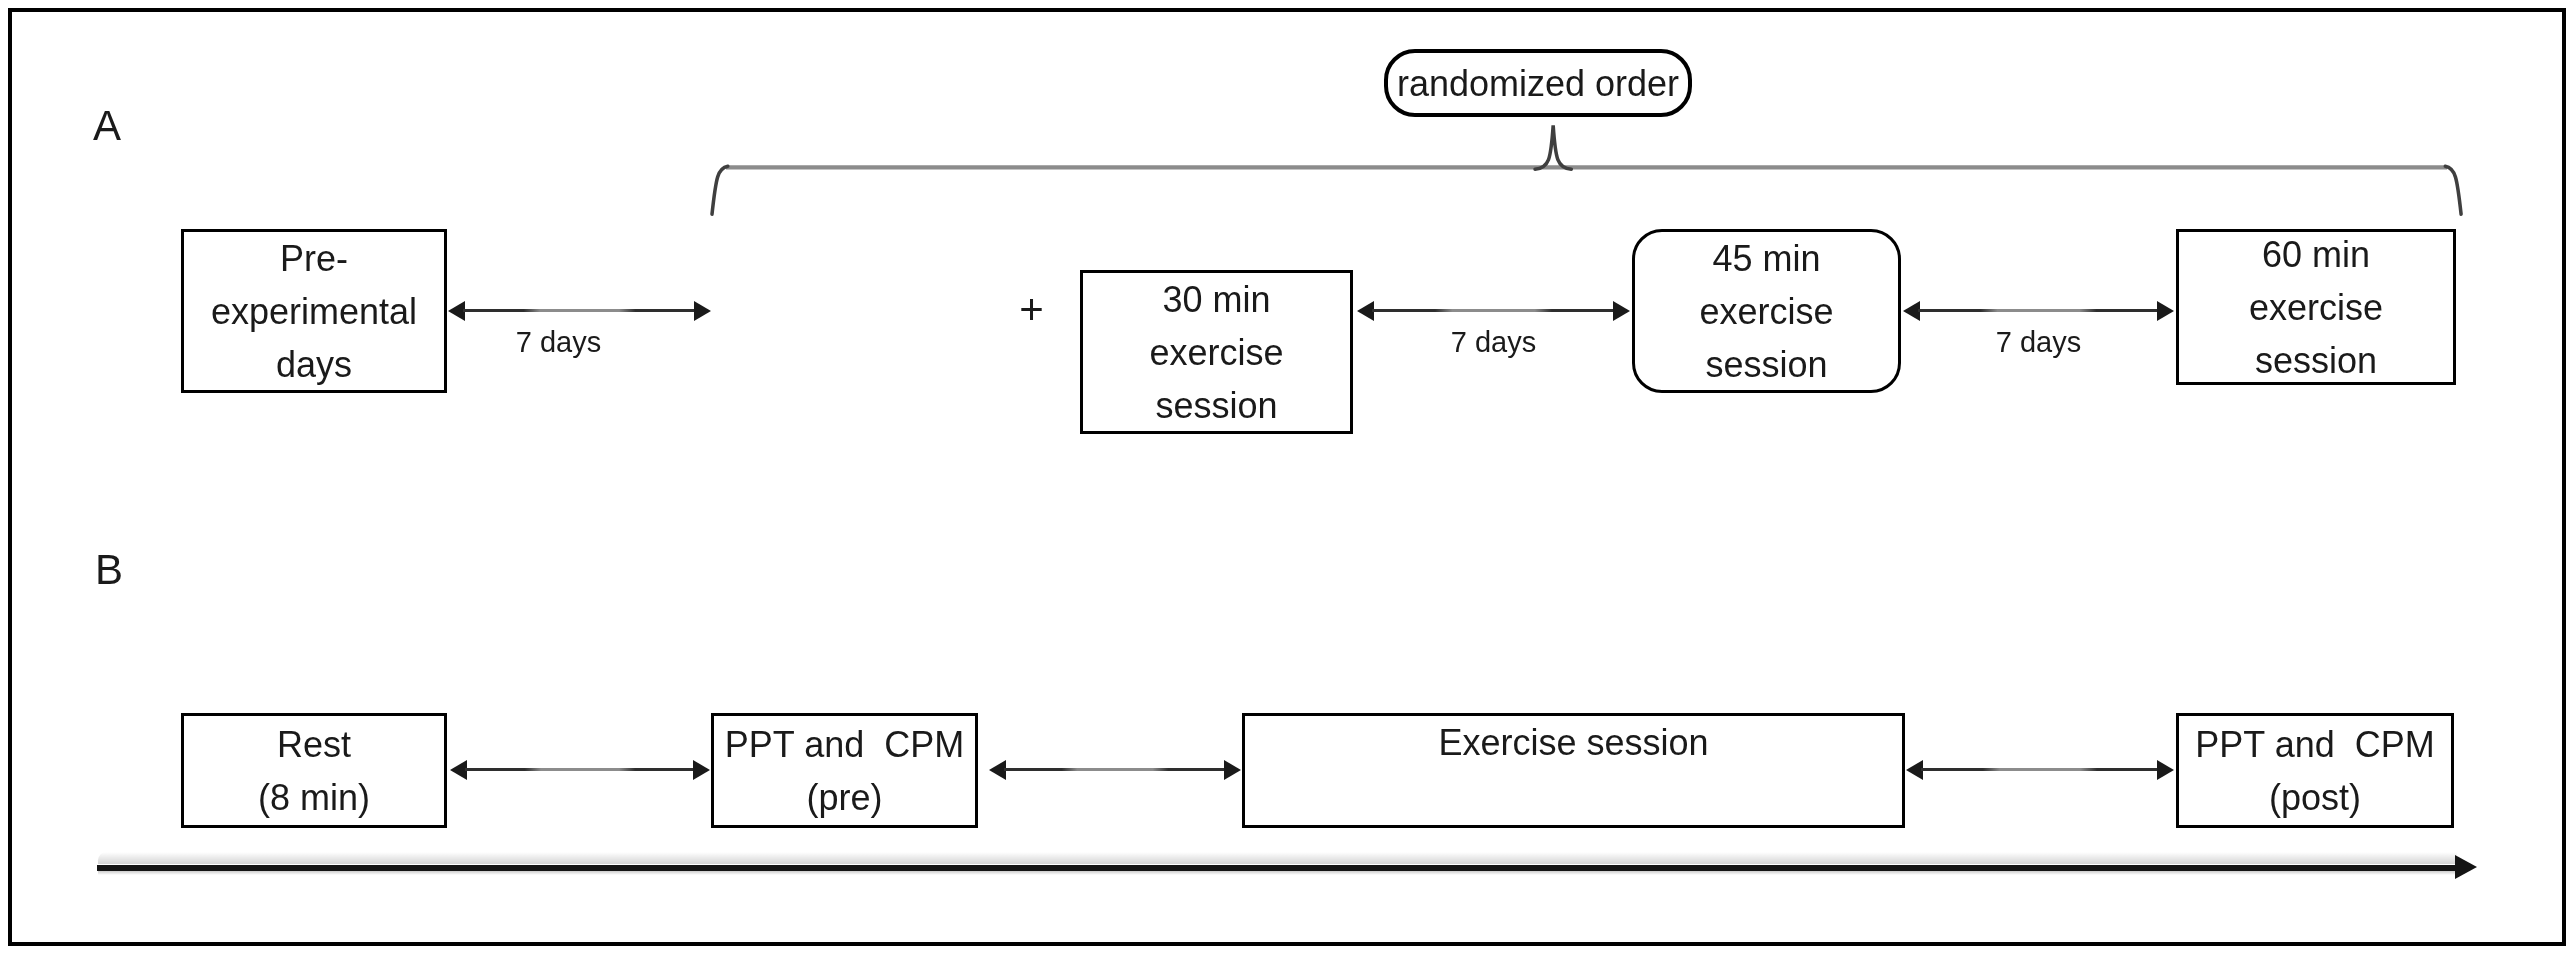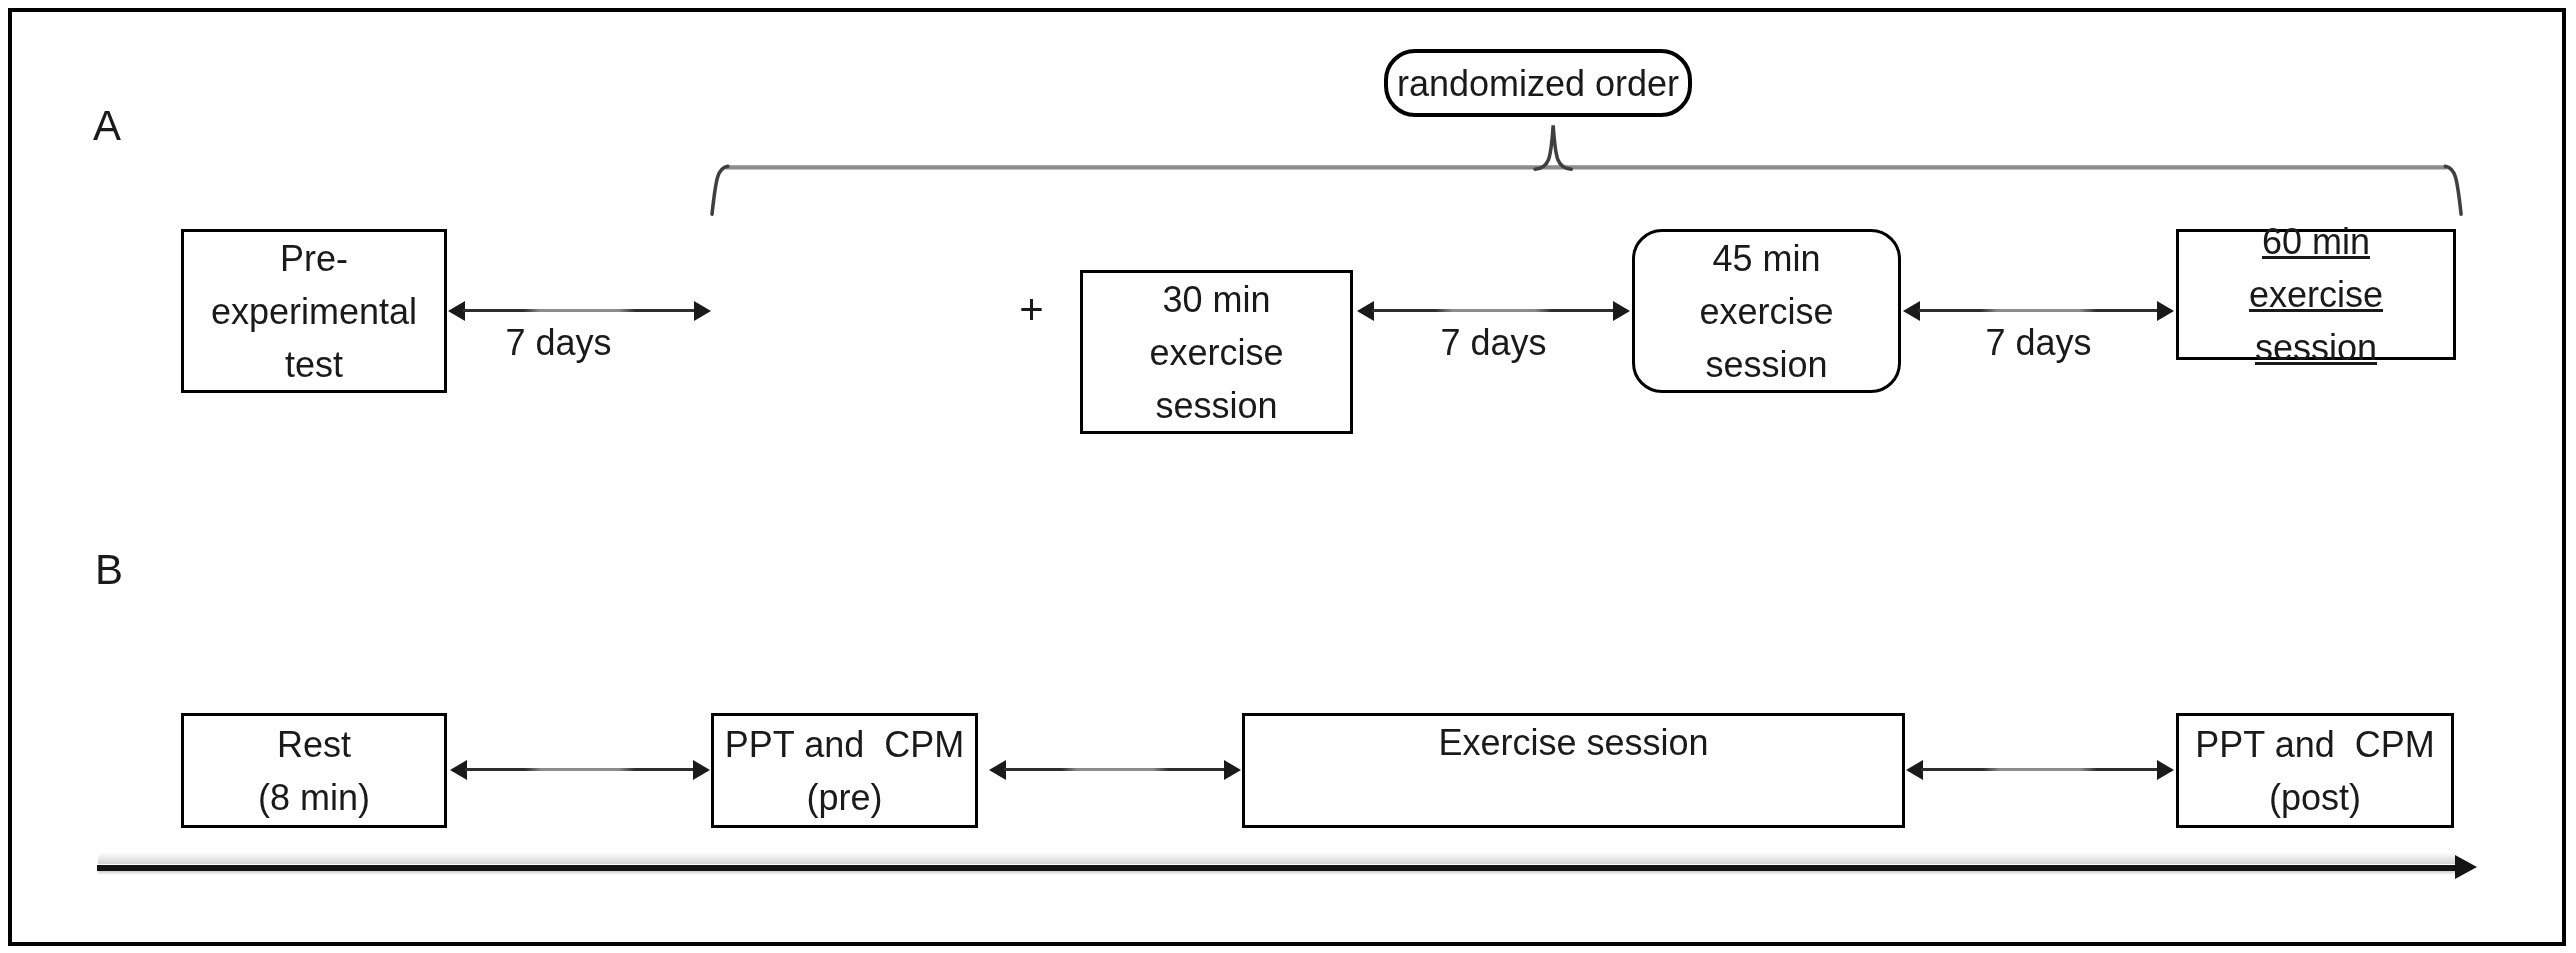--- a/index.html
+++ b/index.html
@@ -55,21 +55,21 @@
     border-top: 10px solid transparent;
     border-bottom: 10px solid transparent;
   }
   .ah.l { left: 0; border-right: 17.6px solid #1a1a1a; }
   .ah.r { right: 0; border-left: 17.6px solid #1a1a1a; }
   .ilabel {
     position: absolute;
     top: 326px;
     width: 187px;
     text-align: center;
-    font-size: 36px;
+    font-size: 29px;
     line-height: 33px;
   }
   .plus {
     position: absolute;
     left: 1002px; top: 283px;
     width: 59px; height: 54px;
     font-size: 42px;
     line-height: 54px;
     text-align: center;
   }
@@ -120,21 +120,21 @@
 
   <svg class="bracesvg" viewBox="0 0 4400 1628" xmlns="http://www.w3.org/2000/svg">
     <path d="M 1240 286 L 4180 286" stroke="#8c8c8c" stroke-width="7" fill="none"></path>
     <path d="M 1243 284 C 1226 287 1223 302 1216 366" stroke="#3f3f3f" stroke-width="6" fill="none" stroke-linecap="round"></path>
     <path d="M 4177 284 C 4194 287 4197 302 4204 366" stroke="#3f3f3f" stroke-width="6" fill="none" stroke-linecap="round"></path>
     <path d="M 2622 289 C 2646 287 2649 272 2653 214 C 2657 272 2660 287 2684 289" stroke="#3f3f3f" stroke-width="6" fill="none" stroke-linecap="round"></path>
   </svg>
 
   <div class="bx" style="left:181px; top:229px; width:266px; height:164px;">Pre-
 experimental
-test</div>
+days</div>
 
   <div class="darrow" style="left:448px; top:300px; width:263px;">
     <span class="ah l"></span>
     <span class="aline"></span>
     <span class="ah r"></span>
   </div>
   <div class="ilabel" style="left:465px;">7 days</div>
 
 
   <div class="plus">+</div>
@@ -154,21 +154,21 @@
 exercise
 session</div>
 
   <div class="darrow" style="left:1903px; top:300px; width:271px;">
     <span class="ah l"></span>
     <span class="aline"></span>
     <span class="ah r"></span>
   </div>
   <div class="ilabel" style="left:1945px;">7 days</div>
 
-  <div class="bx" style="left:2176px; top:229px; width:280px; height:131px;text-decoration:underline;">60 min
+  <div class="bx" style="left:2176px; top:229px; width:280px; height:156px;">60 min
 exercise
 session</div>
 
   <div class="plabel" style="left:95px; top:546px;">B</div>
 
   <div class="bx" style="left:181px; top:713px; width:266px; height:115px;">Rest
 (8 min)</div>
 
   <div class="darrow" style="left:450px; top:759px; width:260px;">
     <span class="ah l"></span>

